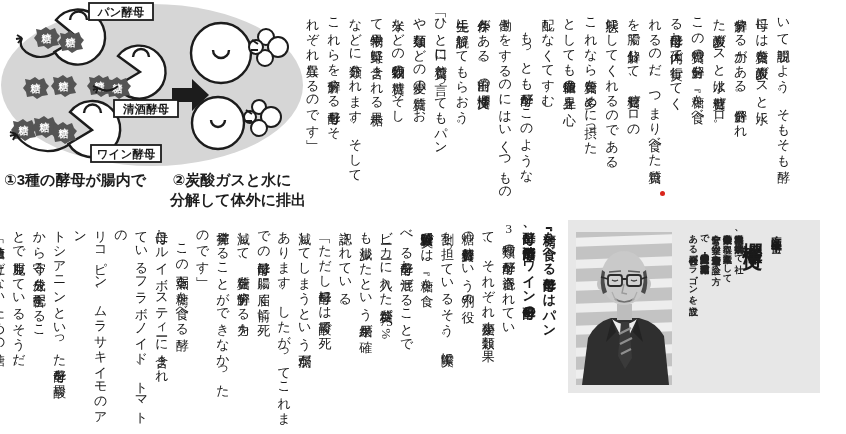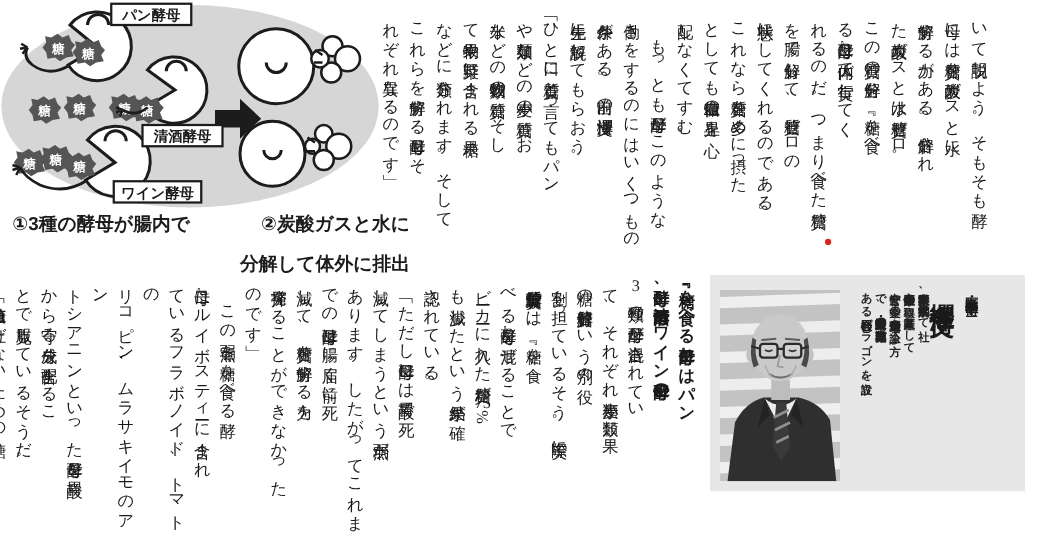--- a/index.html
+++ b/index.html
@@ -27,23 +27,23 @@
     font-size:13px; line-height:20.4px; letter-spacing:0.4px;
   }
 
   
   #illustration { position:absolute; left:0; top:0; }
   .caption {
     position:absolute;
     font-family:"Liberation Sans","DejaVu Sans",sans-serif;
     font-weight:bold; font-size:15px; line-height:20px; color:#1c1c1c;
   }
-  #caption-1 { left:4px;  top:170px; width:148px; text-align:right; }
-  #caption-2 { left:176px; top:170px; width:152px; text-align:right; }
-  #caption-2 .line2 { text-indent:0.8em; display:block;margin-top:12px; }
+  #caption-1 { left:4px;  top:170px; width:148px; text-align:left; }
+  #caption-2 { left:156px; top:170px; width:152px; text-align:center; }
+  #caption-2 .line2 { text-indent:0.8em; display:block; }
   #caption-1 .line1, #caption-1 .line2 { display:block; }
 
   
   #profile-box {
     position:absolute; left:568px; top:220px; width:252px; height:173px;
     background:#e7e7e7;
   }
   #profile-title {
     position:absolute; left:202px; top:9px; height:110px;
     writing-mode:vertical-rl; font-size:10.5px; letter-spacing:1px;

